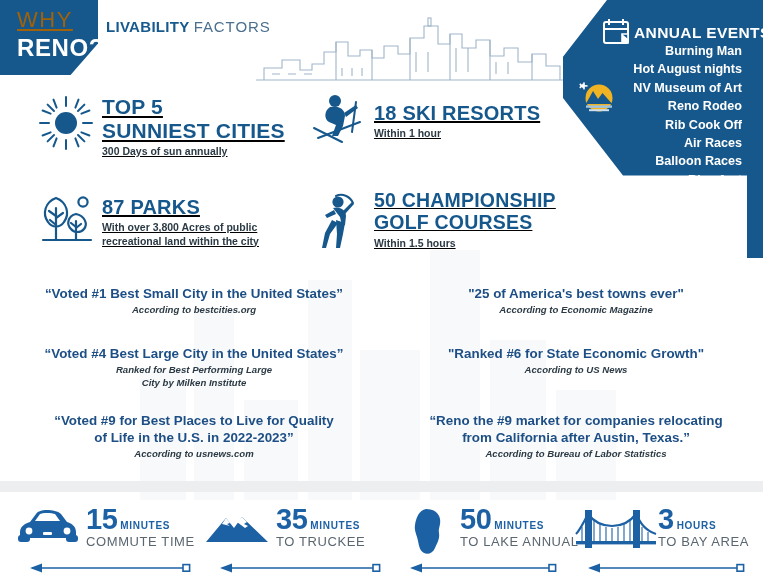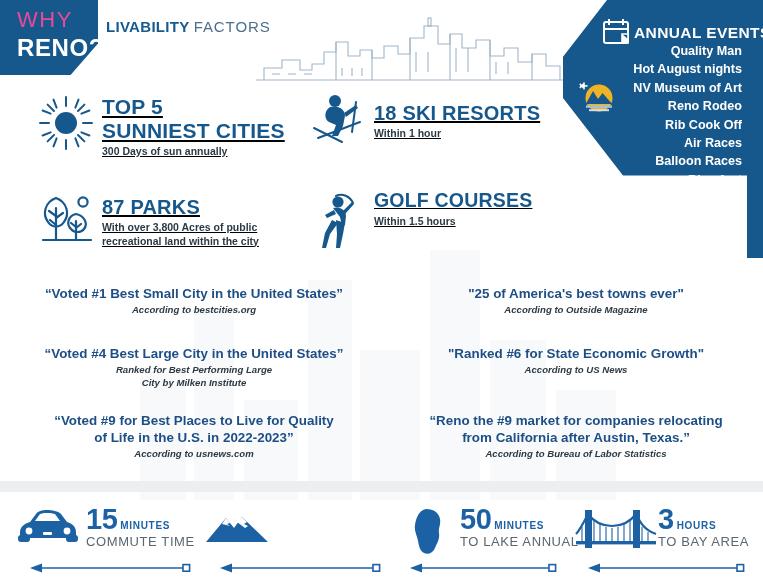--- a/index.html
+++ b/index.html
@@ -16,22 +16,22 @@
 
   
   .why-block{
     position:absolute;left:0;top:0;width:98px;height:75px;background:#1a5party;
   }
   .why-block{background:#17588c;
     -webkit-clip-path:polygon(0 0,100% 0,100% 58%,72% 100%,0 100%);
     clip-path:polygon(0 0,100% 0,100% 58%,72% 100%,0 100%);
   }
   .why-why{
-    position:absolute;left:17px;top:9px;color:#ec4899;font-size:22px;
-    letter-spacing:1.5px;font-weight:300;line-height:1;
+    position:absolute;left:17px;top:9px;color:#a16207;font-size:22px;
+    letter-spacing:1.5px;font-weight:300;line-height:1;text-decoration:underline;
   }
   .why-reno{
     position:absolute;left:17px;top:36px;color:#ffffff;font-size:24px;
     letter-spacing:.6px;font-weight:bold;line-height:1;
   }
 
   
   .headline{position:absolute;left:106px;top:19px;font-size:15px;line-height:1;white-space:nowrap;}
   .headline .b{color:#175a8e;font-weight:bold;letter-spacing:.3px;}
   .headline .l{color:#4a6f8f;font-weight:300;letter-spacing:.9px;}
@@ -155,21 +155,21 @@
       <rect x="5.2" y="4.4" width="1.6" height="7"></rect>
       <rect x="2.5" y="7.1" width="7" height="1.6"></rect>
       <rect x="3.0" y="5.1" width="1.6" height="5.6" transform="rotate(45 3.8 7.9)"></rect>
       <rect x="3.0" y="5.1" width="1.6" height="5.6" transform="rotate(-45 3.8 7.9)"></rect>
     </g>
   </svg>
 
   <div class="events-title">ANNUAL EVENTS</div>
 
   <div class="events-list">
-    <div>Quality Man</div>
+    <div>Burning Man</div>
     <div>Hot August nights</div>
     <div>NV Museum of Art</div>
     <div>Reno Rodeo</div>
     <div>Rib Cook Off</div>
     <div>Air Races</div>
     <div>Balloon Races</div>
     <div>Riverfest</div>
     <div>Artown</div>
   </div>
 
@@ -261,20 +261,21 @@
         <path d="M26 33 L18 44 L14 58 L10 58 L13 43 L20 30 Z"></path>
         <path d="M22 20 L13 25 L15 28 L24 24 Z"></path>
         <path d="M31 21 L40 12 L42 14 L33 24 Z"></path>
       </g>
       <g stroke="#17588c" stroke-width="2" stroke-linecap="round" fill="none">
         <path d="M41 13 C38 6 30 3 24 6"></path>
       </g>
     </svg>
     <div class="f-body">
       <div class="f-title">
+        <div>50 CHAMPIONSHIP</div>
         <div>GOLF COURSES</div>
       </div>
       <div class="f-sub">Within 1.5 hours</div>
     </div>
   </div>
 
   <div class="quote" style="left:14px;top:285px;width:360px;">
     <div class="q-text">
       <div>“Voted #1 Best Small City in the United States”</div>
     </div>
@@ -301,21 +302,21 @@
     <div class="q-src">
       <div>According to usnews.com</div>
     </div>
   </div>
 
   <div class="quote" style="left:396px;top:285px;width:360px;">
     <div class="q-text">
       <div>"25 of America's best towns ever"</div>
     </div>
     <div class="q-src">
-      <div>According to Outside Magazine</div>
+      <div>According to Economic Magazine</div>
     </div>
   </div>
 
   <div class="quote" style="left:396px;top:345px;width:360px;">
     <div class="q-text">
       <div>"Ranked #6 for State Economic Growth"</div>
     </div>
     <div class="q-src">
       <div>According to US News</div>
     </div>
@@ -364,20 +365,26 @@
     <svg class="t-icon" width="66" height="40" viewBox="0 0 66 40">
       <g fill="#1d61a5">
         <path d="M2 34 L22 10 L30 20 L38 9 L64 34 Z"></path>
       </g>
       <g fill="#ffffff">
         <path d="M38 9 L43 14 L40 16 L44 18 L41 20 L33 14 Z"></path>
         <path d="M22 10 L26 15 L23 16 L26 18 L18 16 Z"></path>
       </g>
       <path d="M6 33 C16 26 26 32 36 27 C46 22 56 28 62 33 Z" fill="#1d61a5"></path>
     </svg>
+    <div class="t-text" style="left:72px;top:6px;">
+      <div>
+        <span class="t-num">35</span><span class="t-unit">MINUTES</span>
+      </div>
+      <div class="t-dest">TO TRUCKEE</div>
+    </div>
     <svg class="t-arrow" style="left:14px;top:62px;width:166px;" viewBox="0 0 166 12">
       <path d="M4 6 L160 6" stroke="#1d61a5" stroke-width="1.6"></path>
       <path d="M2 6 L14 1.6 L14 10.4 Z" fill="#1d61a5"></path>
       <rect x="155" y="2.6" width="6.6" height="6.6" fill="#ffffff" stroke="#1d61a5" stroke-width="1.6"></rect>
     </svg>
   </div>
 
   <div class="travel" style="left:394px;width:180px;">
     <svg class="t-icon" style="left:14px;" width="44" height="48" viewBox="0 0 44 48">
       <path d="M18 1 C26 1 31 5 32 11 C33 17 30 20 31 25 C32 31 29 35 27 40 C25 45 20 47 16 45 C12 43 11 38 10 33 C9 27 6 23 7 17 C8 10 11 2 18 1 Z" fill="#1d61a5"></path>

